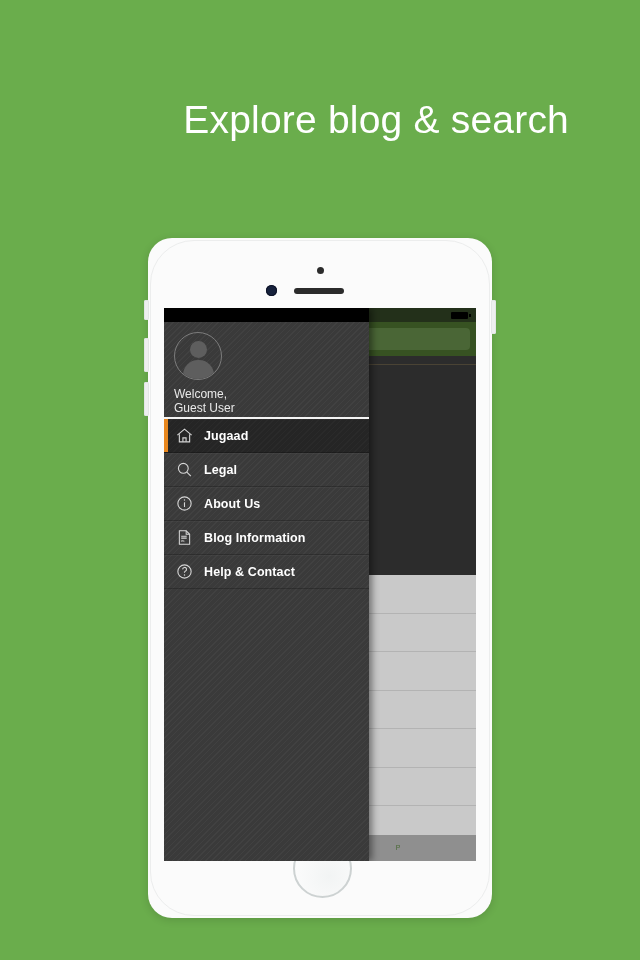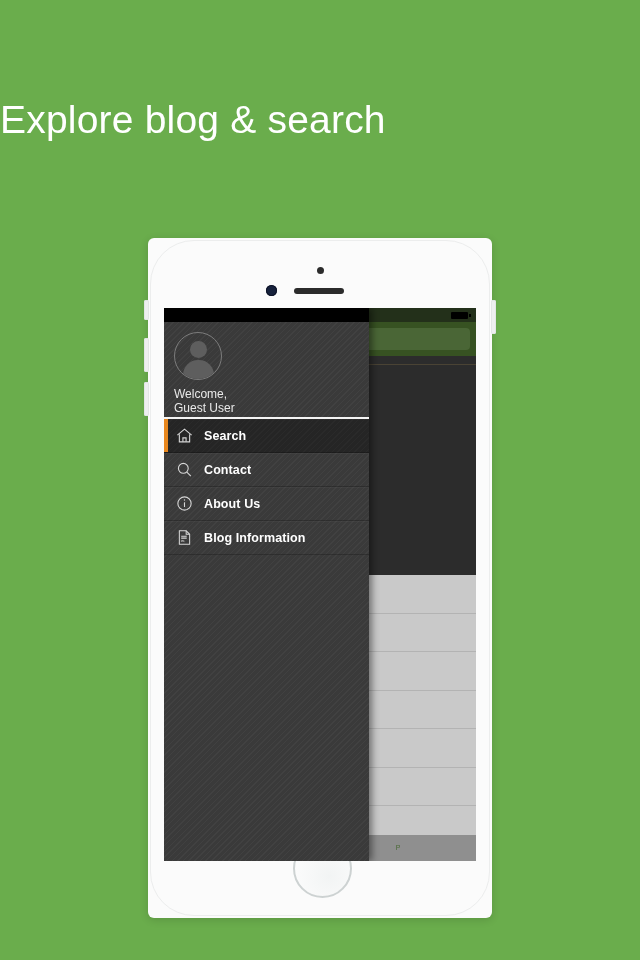--- a/index.html
+++ b/index.html
@@ -7,29 +7,29 @@
     width:640px;height:960px;overflow:hidden;
     background:#6aad4c;
     font-family:"Liberation Sans", sans-serif;
     position:relative;
   }
   .stage{position:absolute;inset:0;}
 
   
   .headline{
     position:absolute;left:0;top:96px;width:569px;
-    text-align:left;color:#ffffff;
+    text-align:right;color:#ffffff;
     font-size:39px;line-height:48px;font-weight:400;
     letter-spacing:.2px;
   }
 
   
   .phone{
     position:absolute;left:148px;top:238px;width:344px;height:680px;
-    background:#fbfbfb;border-radius:6px;
+    background:#fbfbfb;border-radius:24px;
     box-shadow:0 2px 8px rgba(0,0,0,.14);
   }
   .phone-inner-edge{
     position:absolute;inset:2px;border-radius:44px;
     border:1px solid #eceded;pointer-events:none;
   }
   .cam{position:absolute;left:50%;top:29px;width:7px;height:7px;margin-left:-3.5px;
        background:#2b2b2b;border-radius:50%;}
   .sensor{position:absolute;left:118px;top:47px;width:11px;height:11px;
        background:#16213c;border-radius:50%;box-shadow:inset 0 0 0 1px #0c1226;}
@@ -241,31 +241,31 @@
 
         <ul class="menu">
           <li class="active">
             <span class="mi-icon">
               <svg width="19" height="19" viewBox="0 0 24 24" fill="none" stroke="#d6d6d6" stroke-width="1.4">
                 <path d="M3 11.5 12 4l9 7.5"></path>
                   <path d="M5.5 10.5V20h13v-9.5"></path>
                 <path d="M10 20v-5h4v5"></path>
               </svg>
             </span>
-            <span class="mi-label">Search</span>
+            <span class="mi-label">Jugaad</span>
           </li>
 
           <li>
             <span class="mi-icon">
               <svg width="19" height="19" viewBox="0 0 24 24" fill="none" stroke="#d6d6d6" stroke-width="1.4">
                 <circle cx="10.5" cy="10.5" r="6.2"></circle>
                   <path d="M15 15.2 20 20.4"></path>
               </svg>
             </span>
-            <span class="mi-label">Contact</span>
+            <span class="mi-label">Legal</span>
           </li>
 
 
           <li>
             <span class="mi-icon">
               <svg width="19" height="19" viewBox="0 0 24 24" fill="none" stroke="#d6d6d6" stroke-width="1.4">
                 <circle cx="12" cy="12" r="8.4"></circle>
                 <path d="M12 10.5v6"></path>
                   <circle cx="12" cy="7.6" r=".9" fill="#d6d6d6" stroke="none"></circle>
               </svg>
@@ -279,18 +279,28 @@
               <svg width="19" height="19" viewBox="0 0 24 24" fill="none" stroke="#d6d6d6" stroke-width="1.3">
                 <path d="M5.5 3.6h8.6l4.4 4.4v12.4H5.5z"></path>
                 <path d="M14.1 3.6V8h4.4"></path>
                 <path d="M7.8 10.3h7M7.8 12.8h7"></path>
                 <path d="M7.8 16.8c1.6-1.6 2.6.6 4 -.6"></path>
               </svg>
             </span>
             <span class="mi-label">Blog Information</span>
           </li>
 
+          <li>
+            <span class="mi-icon">
+              <svg width="19" height="19" viewBox="0 0 24 24" fill="none" stroke="#d6d6d6" stroke-width="1.4">
+                <circle cx="12" cy="12" r="8.4"></circle>
+                <path d="M9.6 9.3a2.5 2.5 0 1 1 3.4 2.4c-.7.3-1 .9-1 1.7v.3"></path>
+                <circle cx="12" cy="16.5" r=".9" fill="#d6d6d6" stroke="none"></circle>
+              </svg>
+            </span>
+            <span class="mi-label">Help &amp; Contact</span>
+          </li>
         </ul>
       </div>
 
     </div>
   </div>
 </div>
 
 </body></html>

